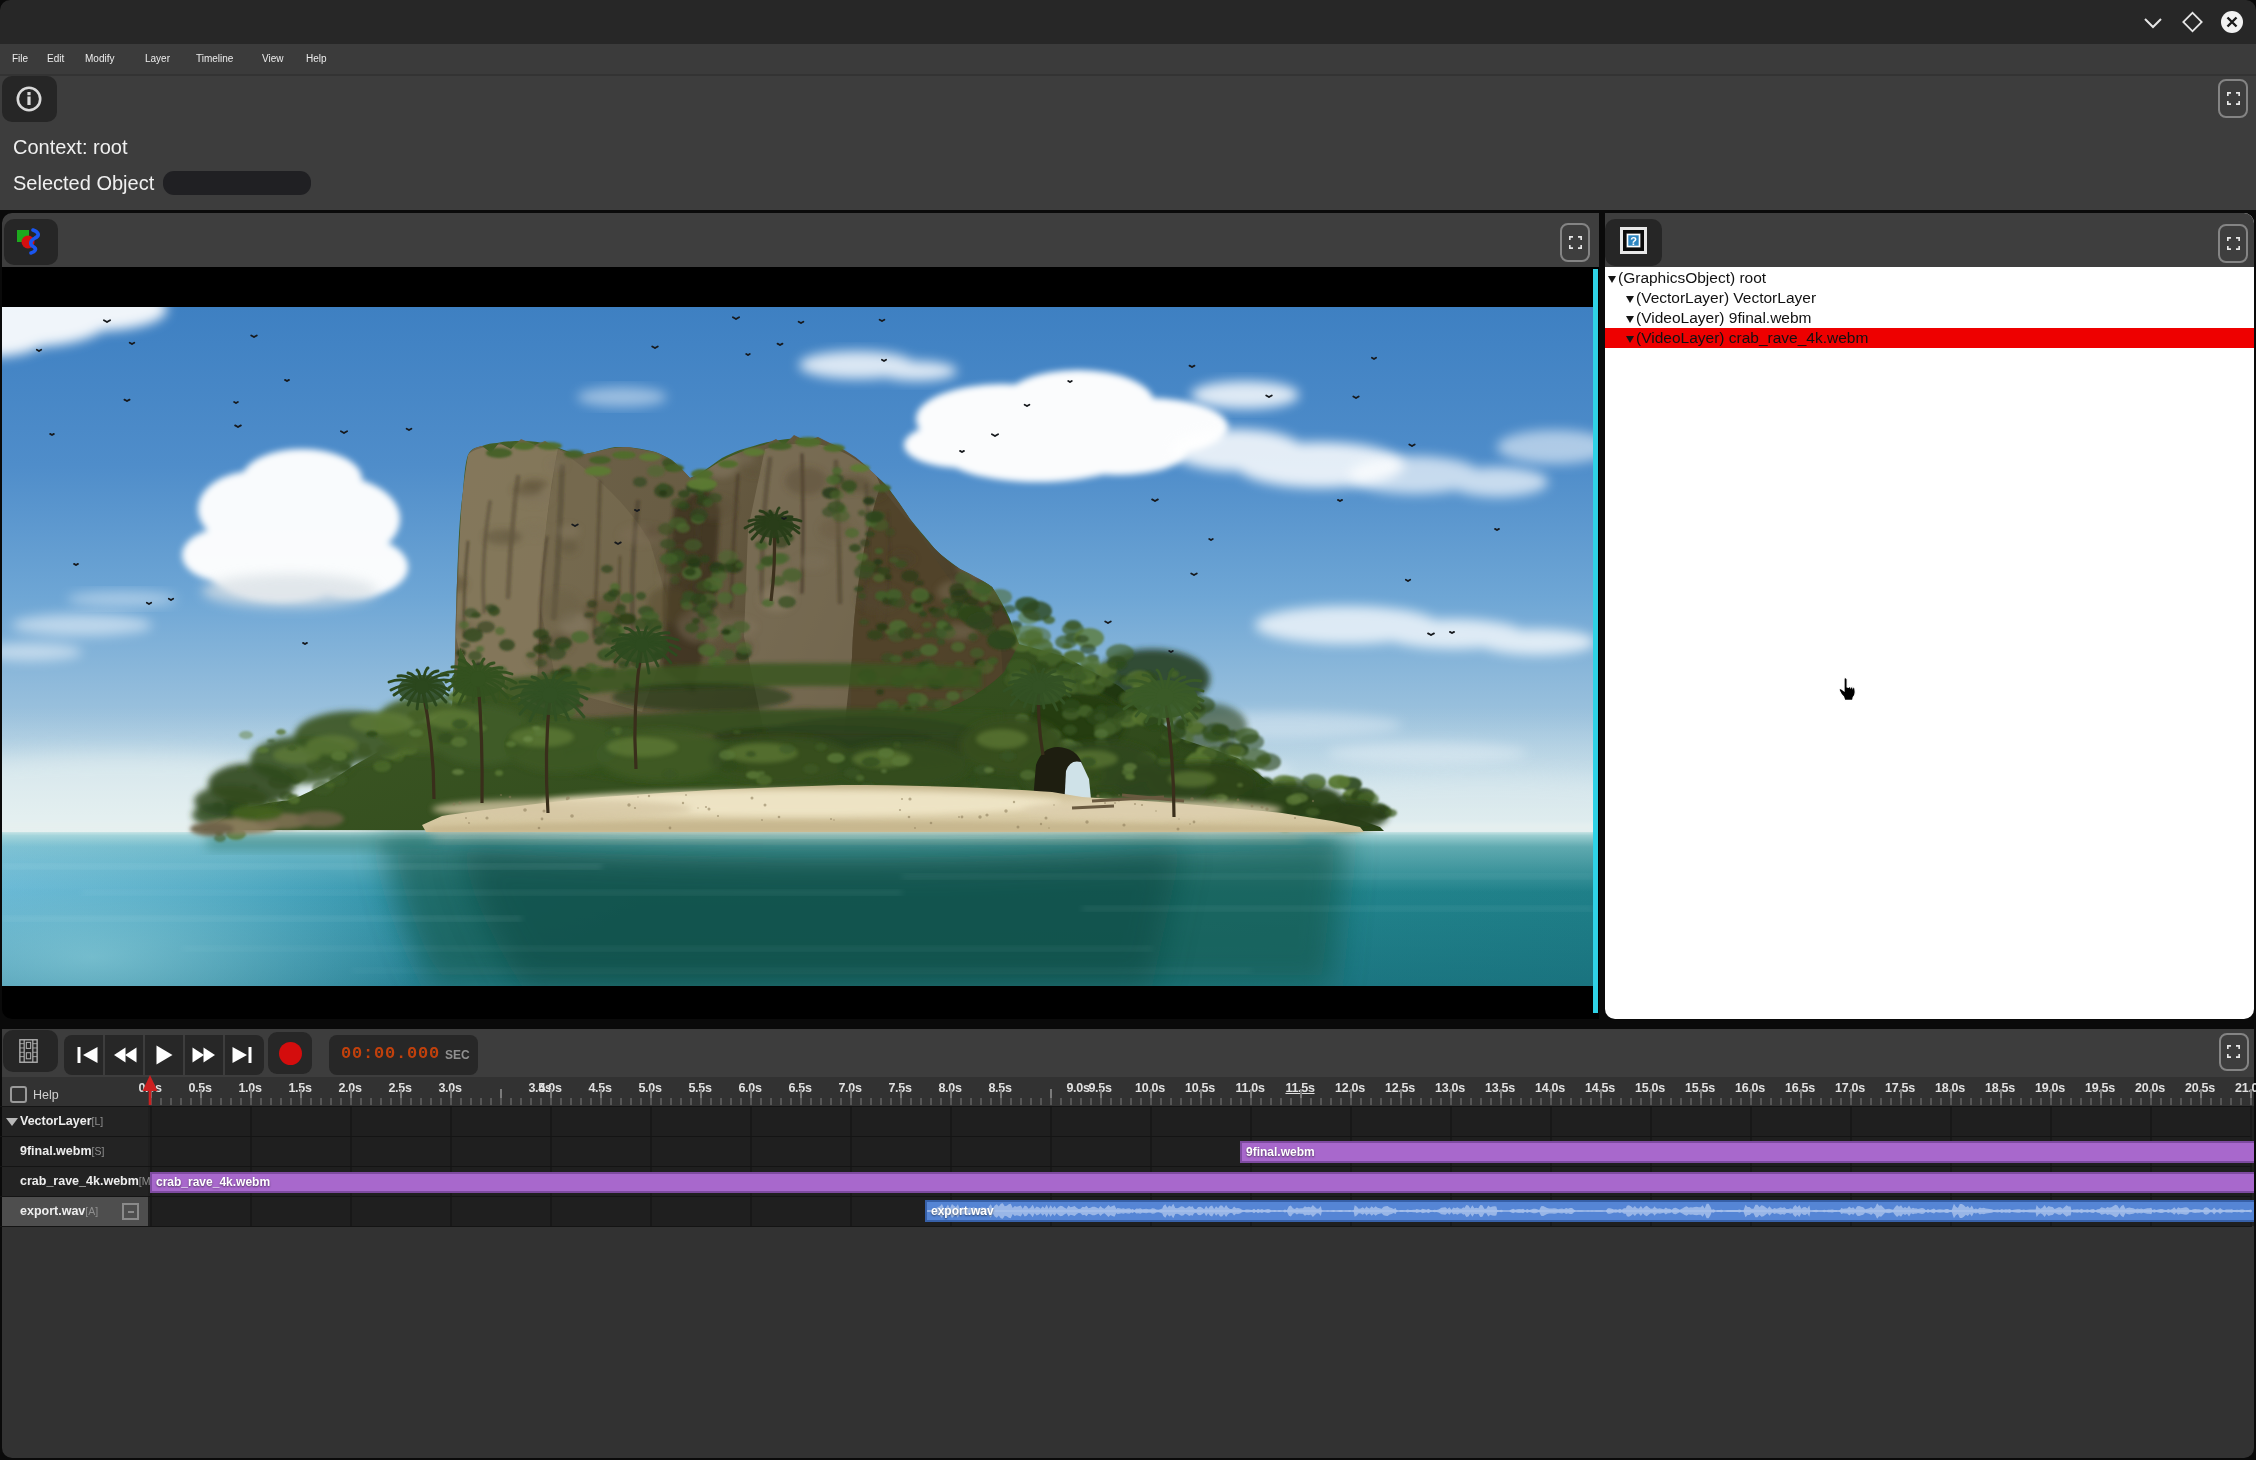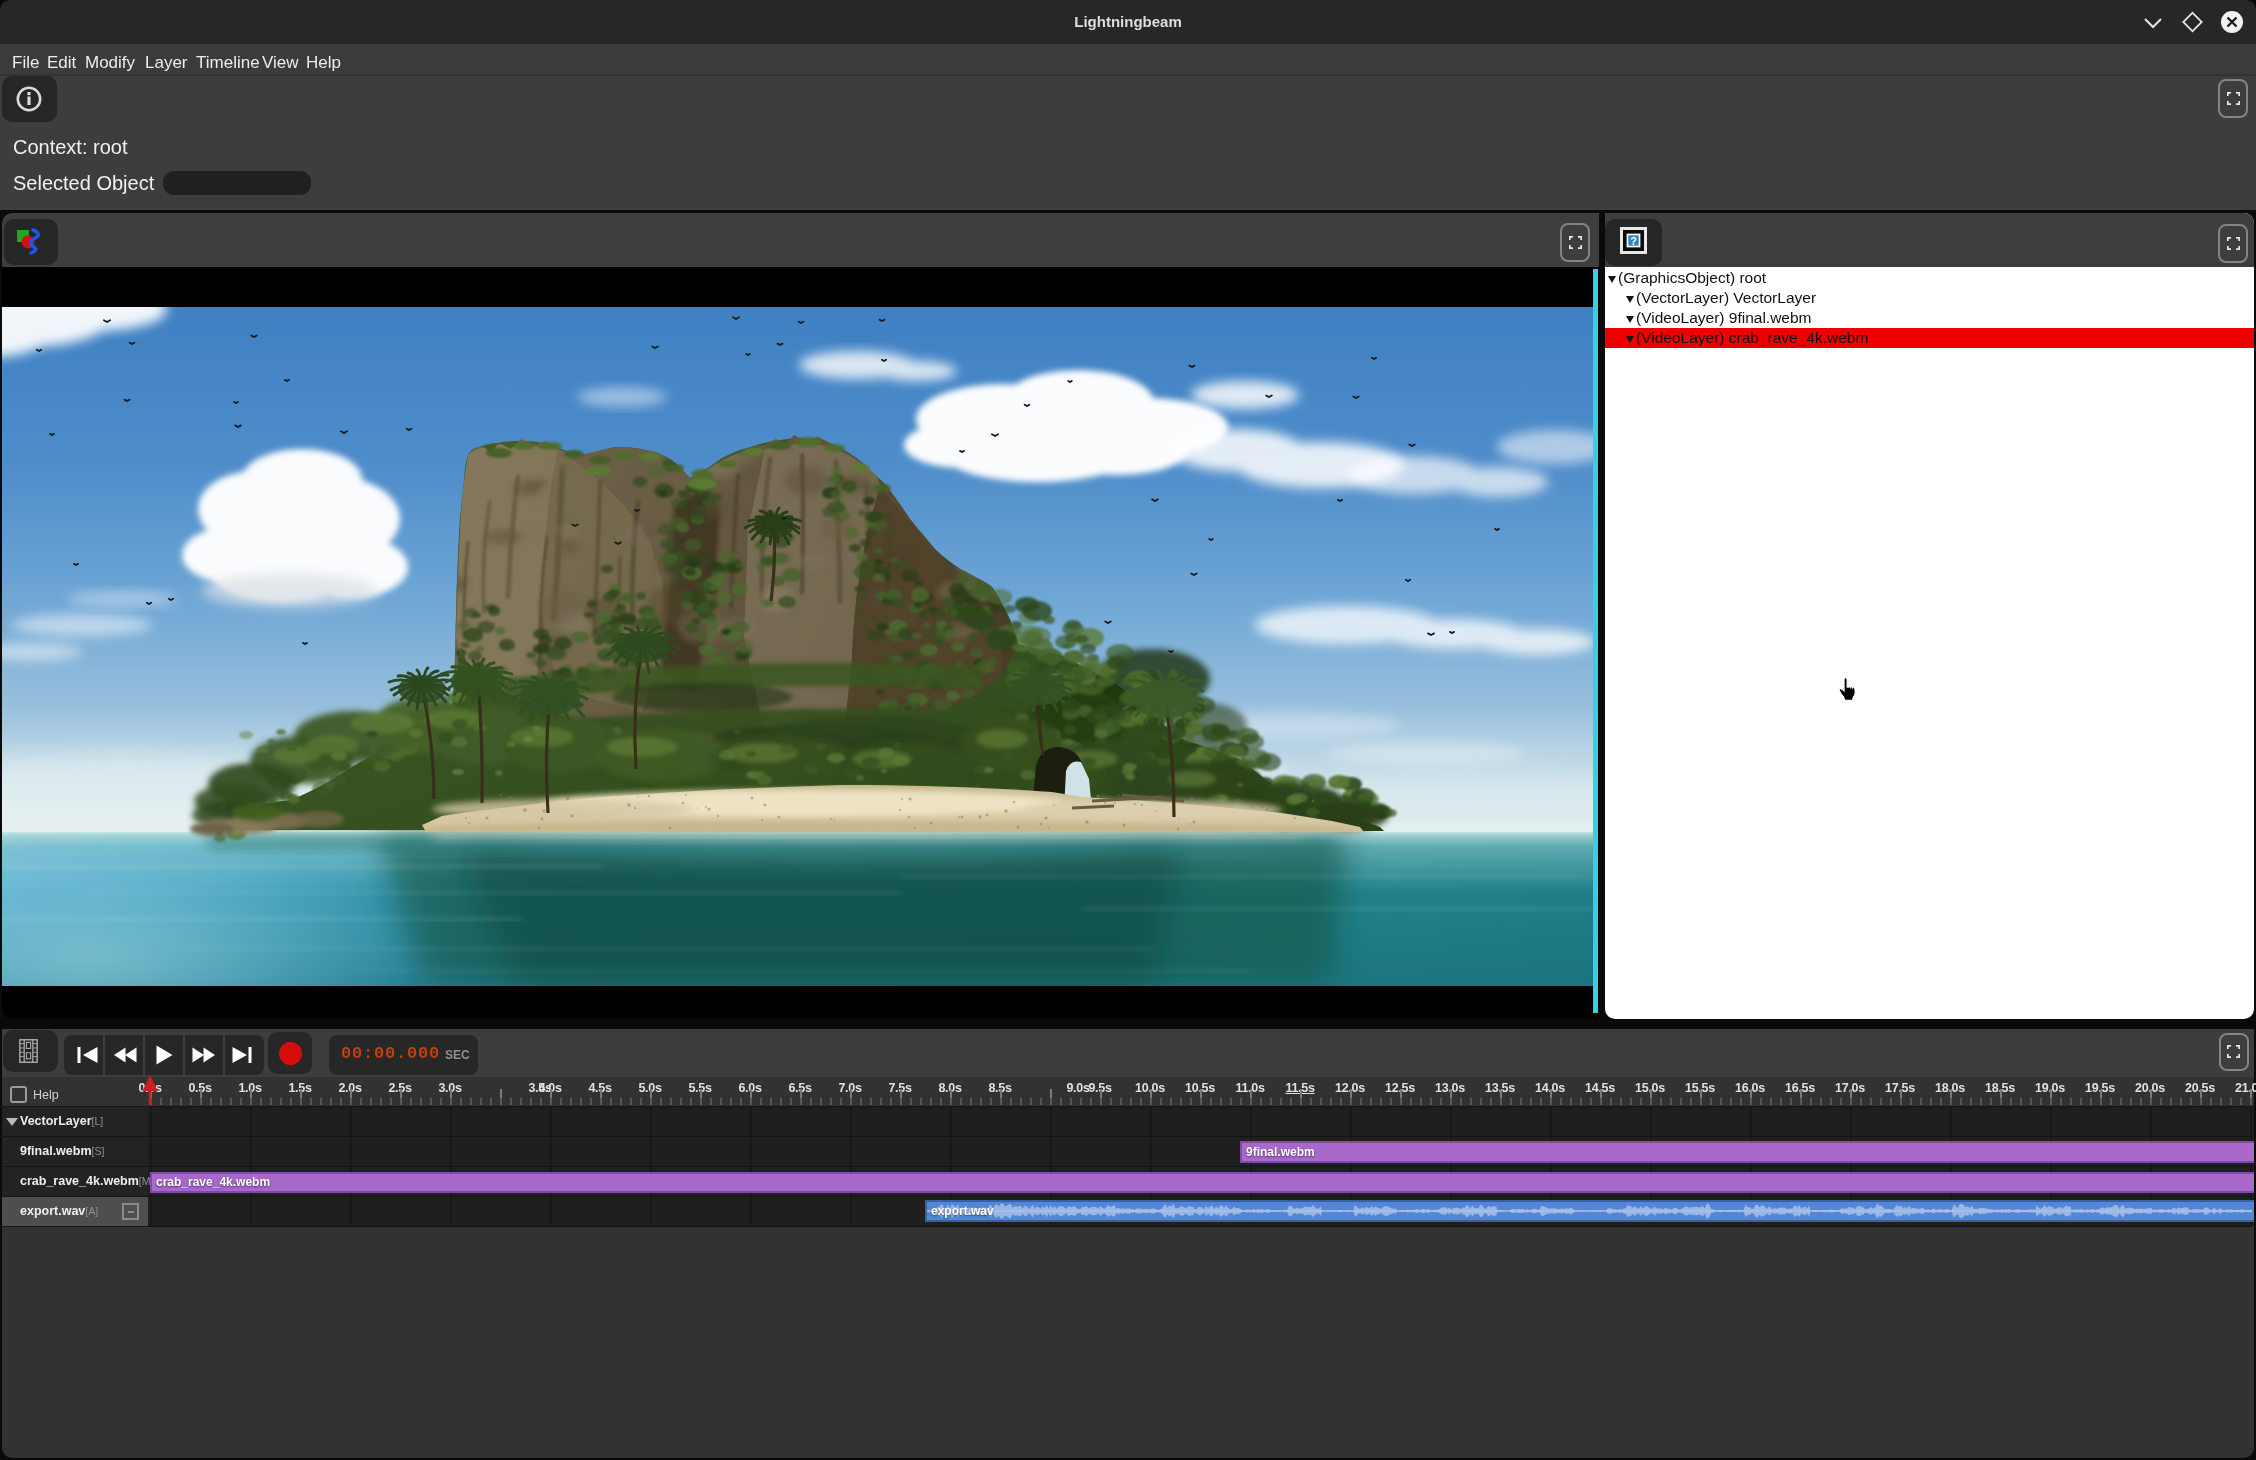--- a/index.html
+++ b/index.html
@@ -5,21 +5,21 @@
 * { margin:0; padding:0; box-sizing:border-box; }
 html,body { width:2256px; height:1460px; background:#0a0a0a; overflow:hidden; }
 body { font-family:"Liberation Sans", sans-serif; }
 .abs { position:absolute; }
 #app { position:relative; width:2256px; height:1460px; background:#0a0a0a; }
 
 #titlebar { left:0; top:0; width:2256px; height:44px; background:#272727; border-radius:10px 10px 0 0; }
 #title { left:0; top:0; width:2256px; height:44px; line-height:44px; text-align:center; color:#dedede; font-size:15px; font-weight:bold; }
 
 #menubar { left:0; top:44px; width:2256px; height:32px; background:#3b3b3b; border-bottom:2px solid #333333; }
-.menuitem { top:53px; color:#ececec; font-size:17px; }
+.menuitem { top:53px; color:#ececec; font-size:10px; }
 
 #infopanel { left:0; top:76px; width:2256px; height:134px; background:#3d3d3d; }
 .iconbox { background:#262626; border-radius:10px; }
 .expandbtn { width:30px; height:39px; border:2px solid #848484; border-radius:8px; }
 .infotext { color:#f0f0f0; font-size:20px; }
 #selinput { left:163px; top:171px; width:148px; height:24px; background:#202023; border-radius:11px; }
 
 #canvaspanel { left:2px; top:213px; width:1597px; height:806px; background:#000; border-radius:10px 0 0 10px; }
 #canvasheader { left:0; top:0; width:1597px; height:54px; background:#3e3e3e; border-radius:10px 0 0 0; }
 #cyanline { left:1589px; top:57px; width:3px; height:742px; background:#25c4de; }
@@ -41,21 +41,20 @@
 #labelcol { left:2px; top:1106px; width:146px; height:120px; background:#232323; }
 .tlabel { font-size:12.5px; color:#ededed; font-weight:bold; white-space:nowrap; }
 .tlabel .suffix { color:#8f8f8f; font-weight:normal; font-size:10.5px; }
 .clip { position:absolute; font-size:12px; font-weight:bold; color:#fff; }
 .cliptext { position:absolute; left:4px; top:2px; text-shadow:0 1px 2px rgba(0,0,0,.55); }
 </style>
 </head>
 <body>
 <div id="app">
   <div id="titlebar" class="abs"></div>
-  <div id="title" class="abs">Lightningbeam</div>
 
   <svg class="abs" style="left:2140px; top:8px;" width="108" height="28" viewBox="0 0 108 28">
     <path d="M5 11 L13 19 L21 11" fill="none" stroke="#e6e6e6" stroke-width="2"></path>
     <rect x="46" y="7.5" width="13" height="13" fill="none" stroke="#e6e6e6" stroke-width="1.8" transform="rotate(45 52.5 14)"></rect>
     <circle cx="92" cy="14" r="11" fill="#f2f2f2"></circle>
     <path d="M87.5 9.5 L96.5 18.5 M96.5 9.5 L87.5 18.5" stroke="#1a1a1a" stroke-width="2.4"></path>
   </svg>
   <div id="menubar" class="abs"></div>
   <span class="abs menuitem" style="left:12px;">File</span>
   <span class="abs menuitem" style="left:47px;">Edit</span>

